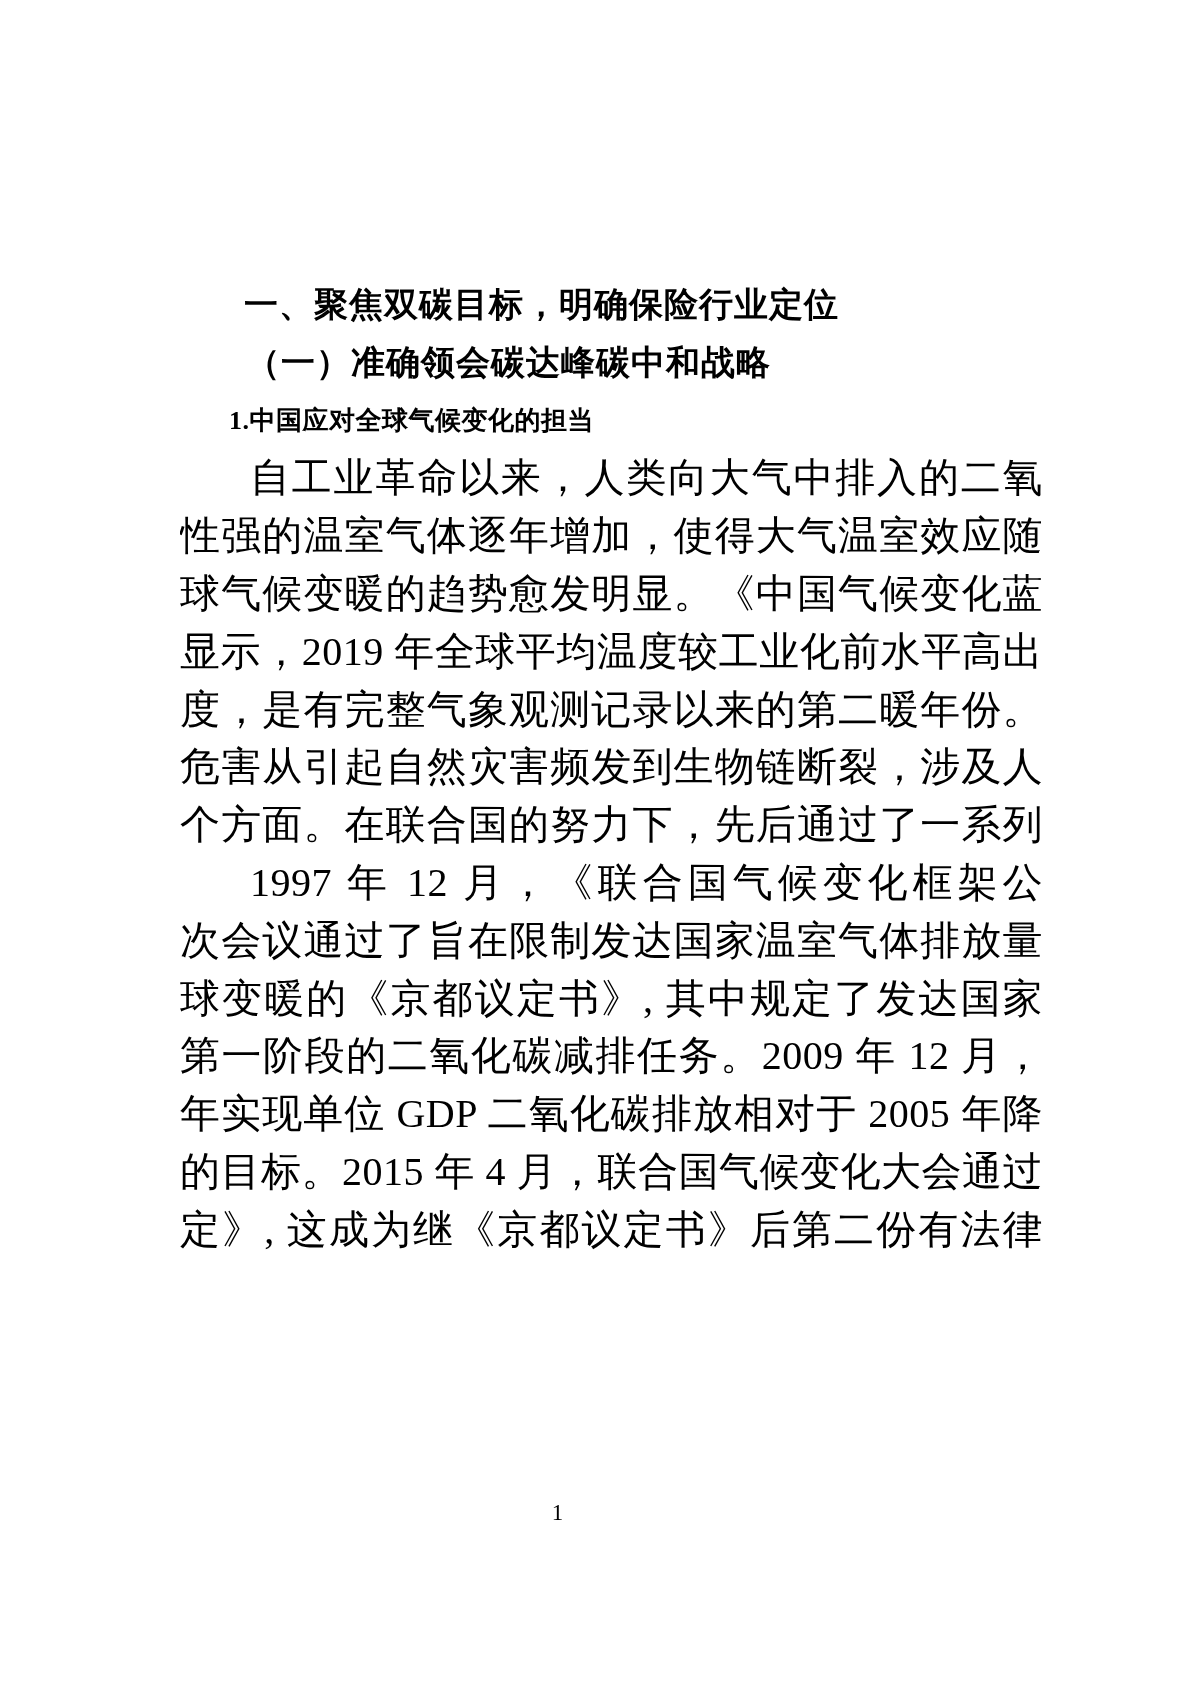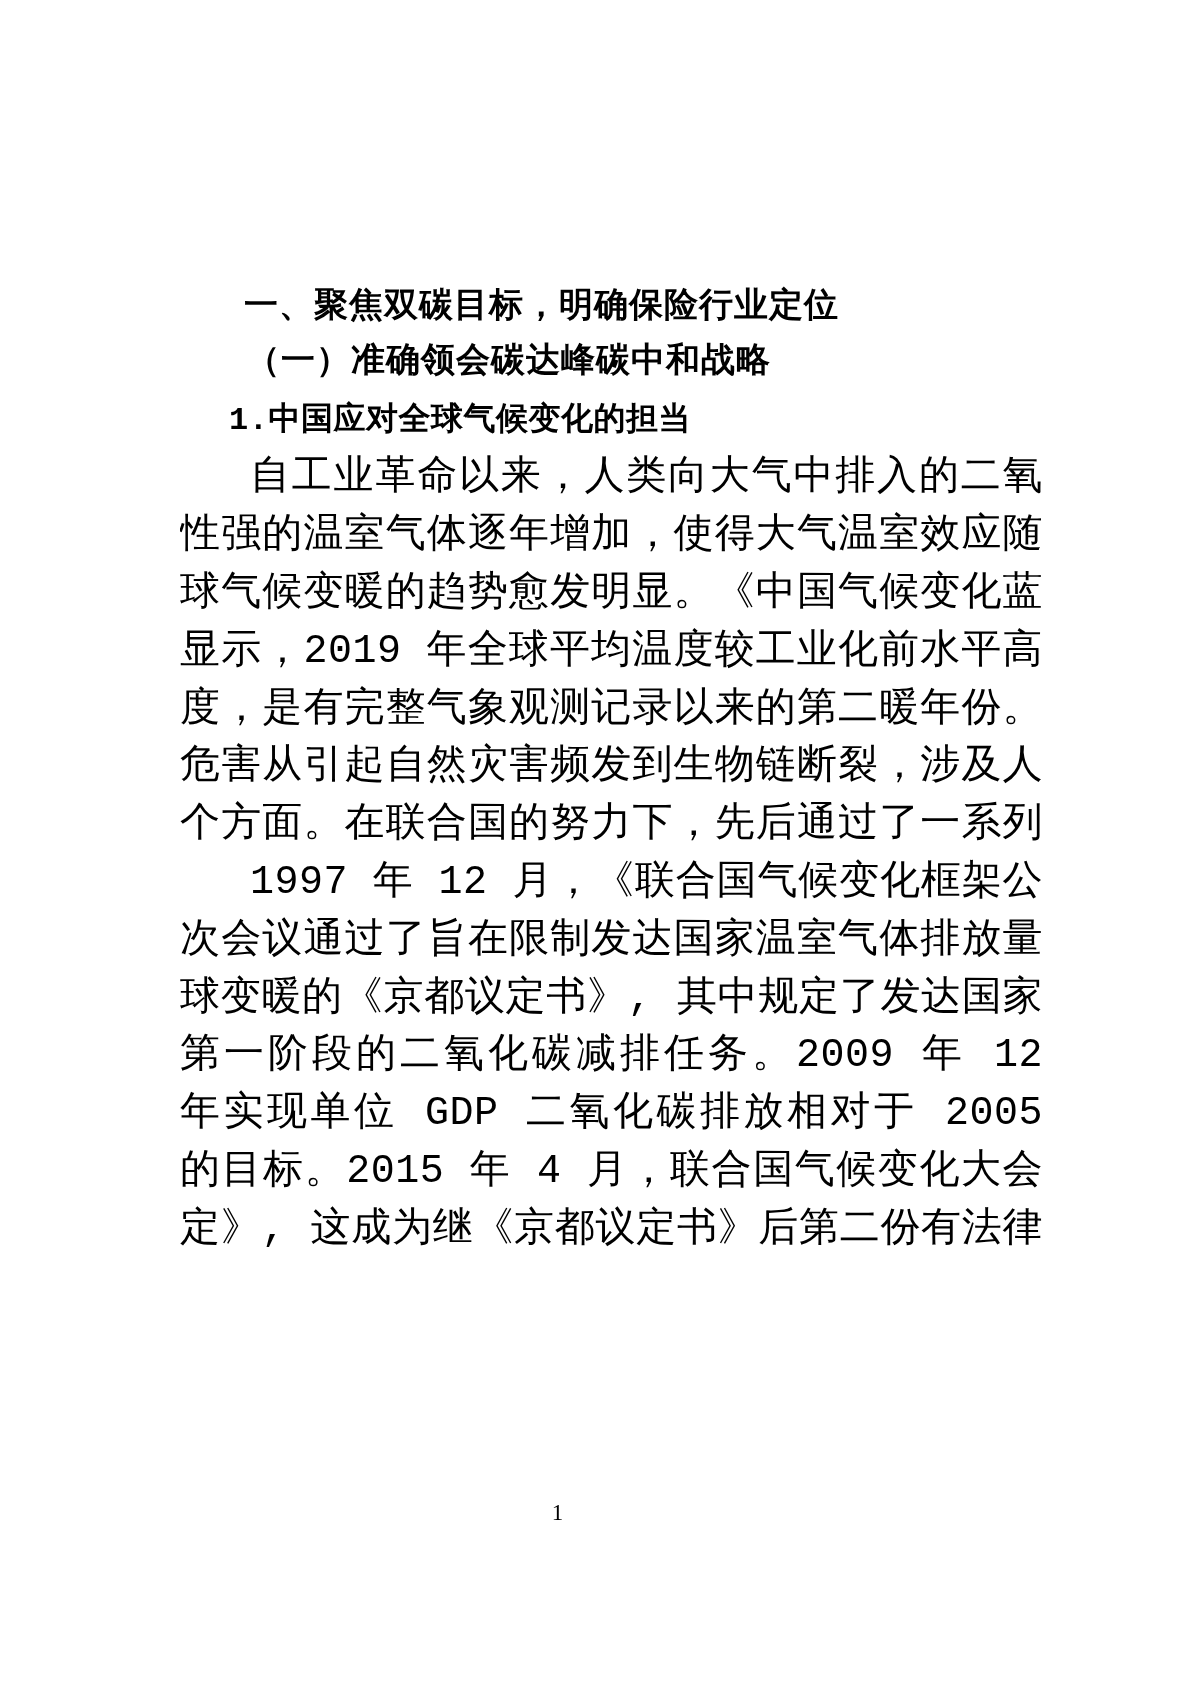--- a/index.html
+++ b/index.html
@@ -21,38 +21,37 @@
     left: 180px;
     top: 276px;
     width: 863px;
   }
   .h1, .h2, .h3, .line {
     margin: 0;
     height: 57.8px;
     line-height: 57.8px;
     overflow: hidden;
     white-space: nowrap;
-    font-family: Liberation Mono, monospace;
   }
   .h1 {
     font-family: "Liberation Sans", "DejaVu Sans", sans-serif;
     font-weight: 700;
     font-size: 34px;
     padding-left: 64px;
     letter-spacing: 1px;
   }
   .h2 {
     font-weight: 700;
     font-size: 34px;
     padding-left: 66px;
     letter-spacing: 1px;
   }
   .h3 {
     font-weight: 700;
-    font-size: 32px;
+    font-size: 26px;
     padding-left: 49px;
     letter-spacing: 0.5px;
   }
   .line {
     font-size: 40px;
     white-space: normal;
     text-align: justify;
     text-align-last: justify;
     letter-spacing: 0.5px;
   }

